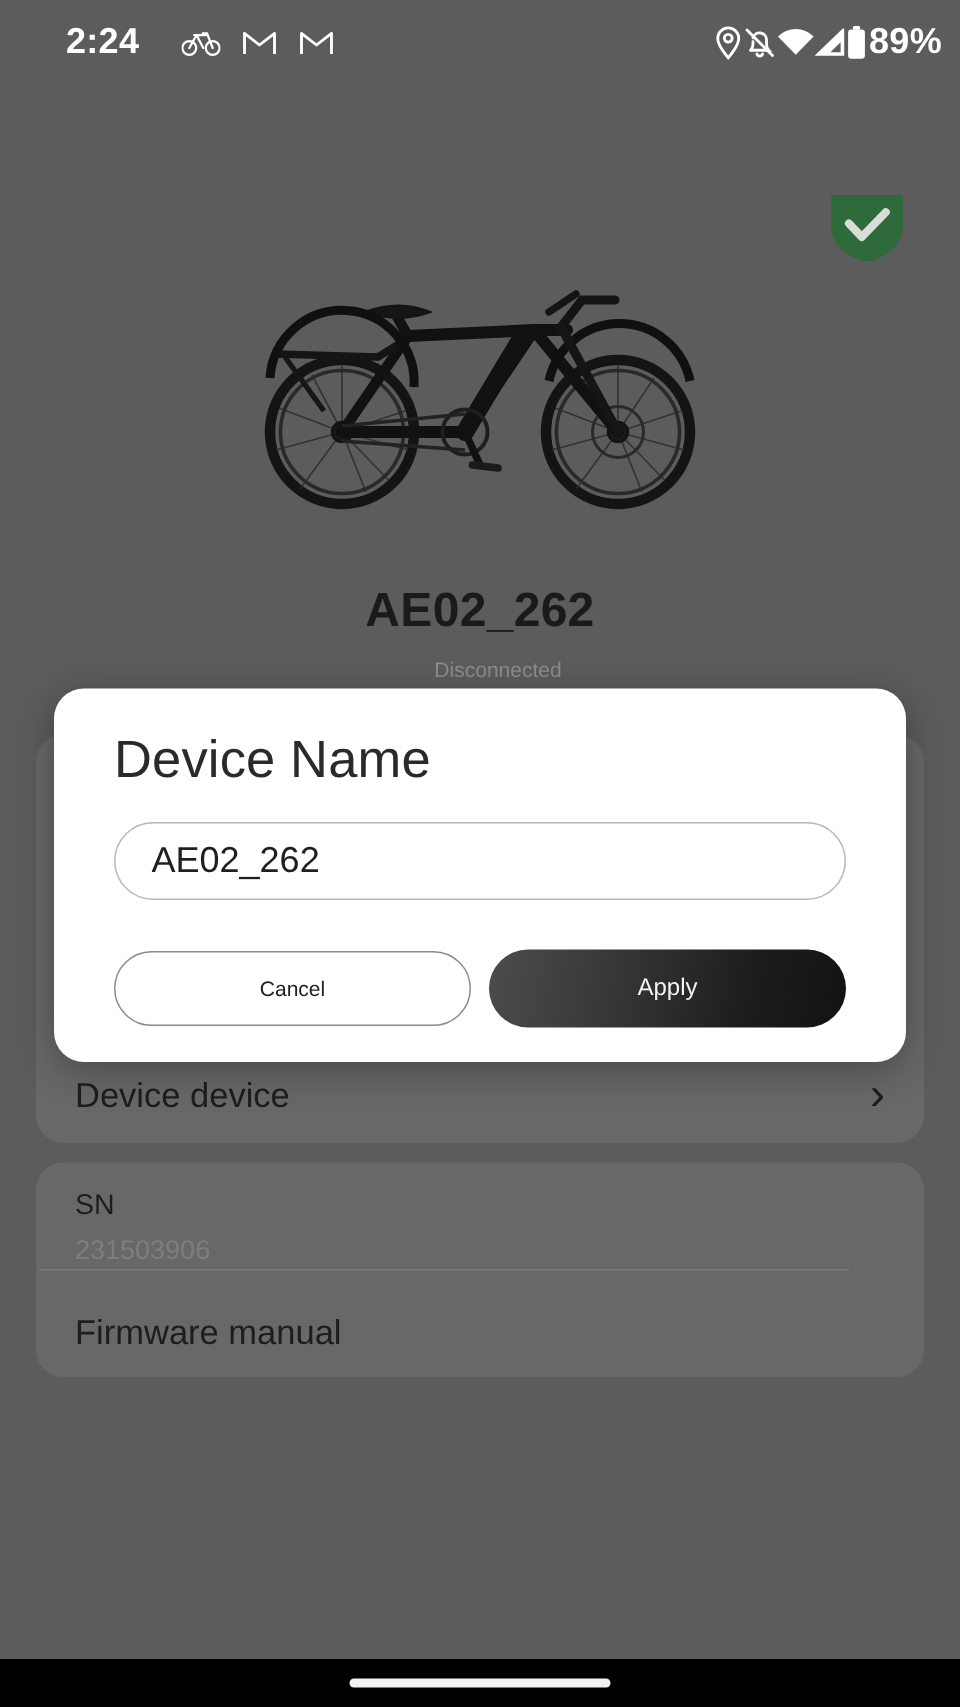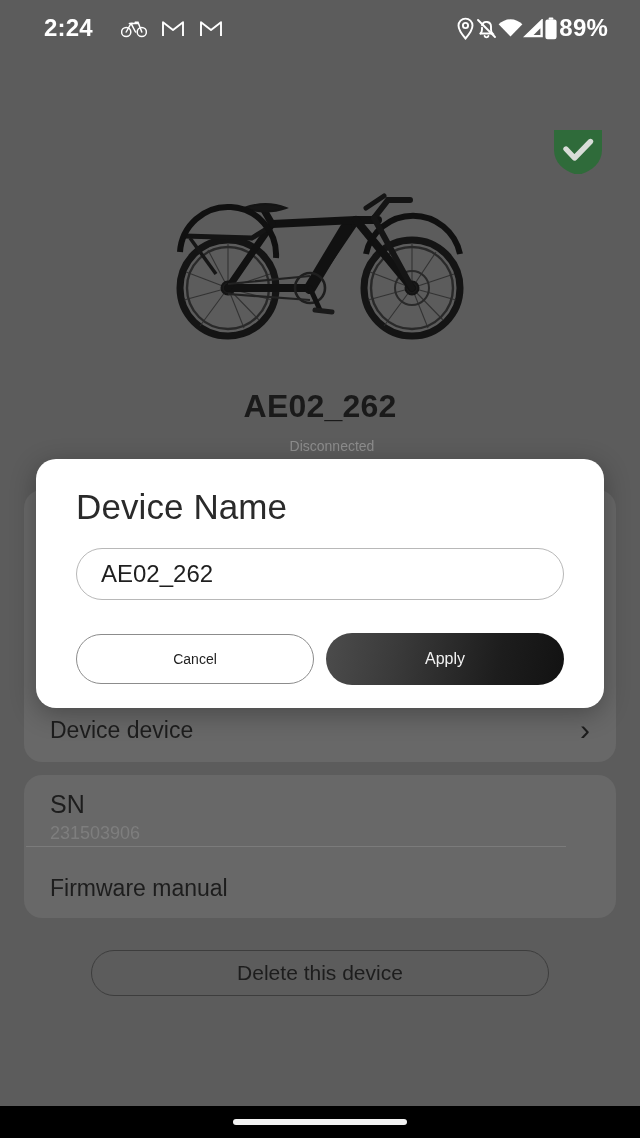--- a/index.html
+++ b/index.html
@@ -13,21 +13,21 @@
     position:relative;
     width:640px; height:1138px;
     background:#5c5c5c;
     overflow:hidden;
   }
 
   
   #status-bar {
     position:absolute; left:0; top:0; width:640px; height:56px;
     display:flex; align-items:center; justify-content:space-between;
-    padding:0 32px 0 44px;
+    padding:0 12px 0 44px;
     color:#fff;
   }
   .sb-left { display:flex; align-items:center; gap:14px; }
   .sb-right { display:flex; align-items:center; }
   .sb-time { font-size:24px; font-weight:700; letter-spacing:.2px; }
   .sb-pct { font-size:24px; font-weight:700; letter-spacing:.2px; margin-left:1px;}
   .ic { display:inline-block; line-height:0; }
   .circle-ic { width:23px; height:23px; border-radius:50%; background:#eceff1; }
   .dot-ic { width:7px; height:7px; border-radius:50%; background:#fff; }
 
@@ -80,21 +80,21 @@
 
   .row {
     position:absolute; left:26px; width:540px; height:54px;
     display:flex; align-items:center; justify-content:space-between;
   }
   .row-label { font-size:23px; color:#1d1d1d; }
   .chev { font-size:30px; color:#1c1c1c; font-weight:400; line-height:1; }
 
   #row-device-manual { top:213px; }
   #sn-block { position:absolute; left:26px; top:14px; width:540px; }
-  #sn-label { font-size:25px; color:#1d1d1d; line-height:30px; }
+  #sn-label { font-size:19px; color:#1d1d1d; line-height:30px; }
   #sn-value { font-size:18px; color:#7e7e7e; line-height:26px; margin-top:1px; }
   #info-divider {
     position:absolute; left:26px; top:846px; width:540px; height:1px;
     background:rgba(255,255,255,0.13);
   }
   #row-firmware { top:86px; }
 
   
   #delete-device-button {
     position:absolute; left:91px; top:950px; width:458px; height:46px;
@@ -284,21 +284,20 @@
     <div id="sn-block">
       <div id="sn-label">SN</div>
       <div id="sn-value">231503906</div>
     </div>
     <div id="row-firmware" class="row">
       <span class="row-label">Firmware manual</span>
     </div>
   </div>
   <div id="info-divider"></div>
 
-  <div id="delete-device-button">Delete this device</div>
 
   <div id="dialog">
     <div id="dialog-title">Device Name</div>
     <input id="device-name-input" type="text" value="AE02_262" style="">
     <div id="cancel-button">Cancel</div>
     <div id="apply-button">Apply</div>
   </div>
 
   <div id="nav-bar">
     <div id="gesture-pill"></div>

